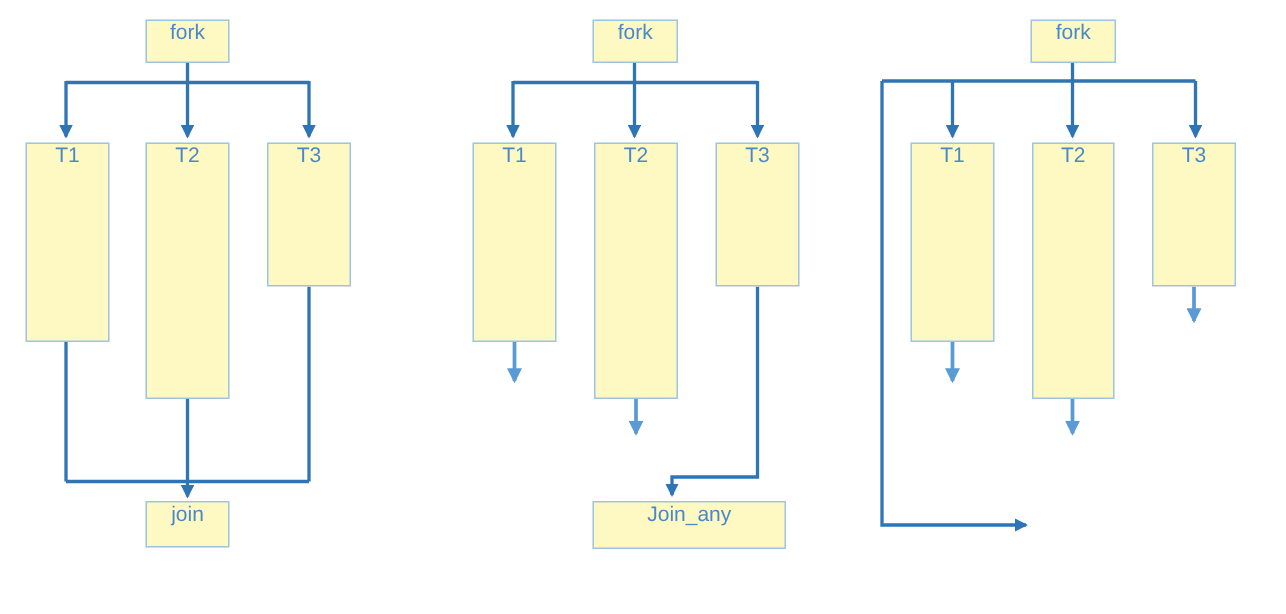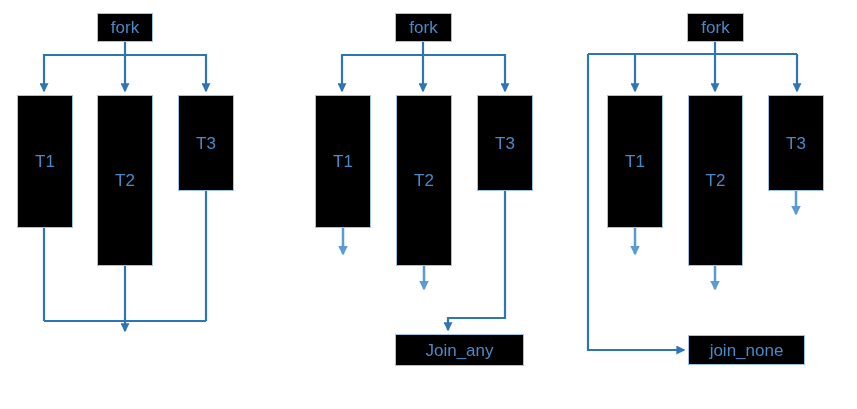--- a/index.html
+++ b/index.html
@@ -16,25 +16,25 @@
     background:var(--bg);
     font-family:"Liberation Sans", sans-serif;
     overflow:hidden;
   }
   .wires{position:absolute;left:0;top:0;}
   .wires path{fill:none;stroke:var(--connector);stroke-width:2.2;}
   .wires path.light{stroke:var(--dangling);stroke-width:2.5;}
   .box{
     position:absolute;
     box-sizing:border-box;
-    background:#000000;
+    background:#fef9c3;
     border:1.6px solid var(--box_border);
-    display:flex;align-items:center;justify-content:center;
+    display:flex;align-items:flex-start;justify-content:center;
     color:var(--label_text);
-    font-size:17px;
+    font-size:14px;
     line-height:1;
   }
   .box span{white-space:nowrap;}
   
   .d1-fork {left:97px; top:13px; width:56px; height:29px;}
   .d1-t1   {left:17px; top:95px; width:56px; height:133px;}
   .d1-t2   {left:97px; top:95px; width:56px; height:171px;}
   .d1-t3   {left:178px;top:95px; width:56px; height:96px;}
   .d1-join {left:97px; top:334px;width:56px; height:31px;}
   
@@ -100,20 +100,23 @@
     </div>
   <div class="box d1-t1">
       <span>T1</span>
     </div>
   <div class="box d1-t2">
       <span>T2</span>
     </div>
   <div class="box d1-t3">
       <span>T3</span>
     </div>
+  <div class="box d1-join">
+      <span>join</span>
+    </div>
 
   <div class="box d2-fork">
       <span>fork</span>
     </div>
   <div class="box d2-t1">
       <span>T1</span>
     </div>
   <div class="box d2-t2">
       <span>T2</span>
     </div>
@@ -129,17 +132,14 @@
     </div>
   <div class="box d3-t1">
       <span>T1</span>
     </div>
   <div class="box d3-t2">
       <span>T2</span>
     </div>
   <div class="box d3-t3">
       <span>T3</span>
     </div>
-  <div class="box d3-join">
-      <span>join_none</span>
-    </div>
 
 </div>
 
 </body></html>

